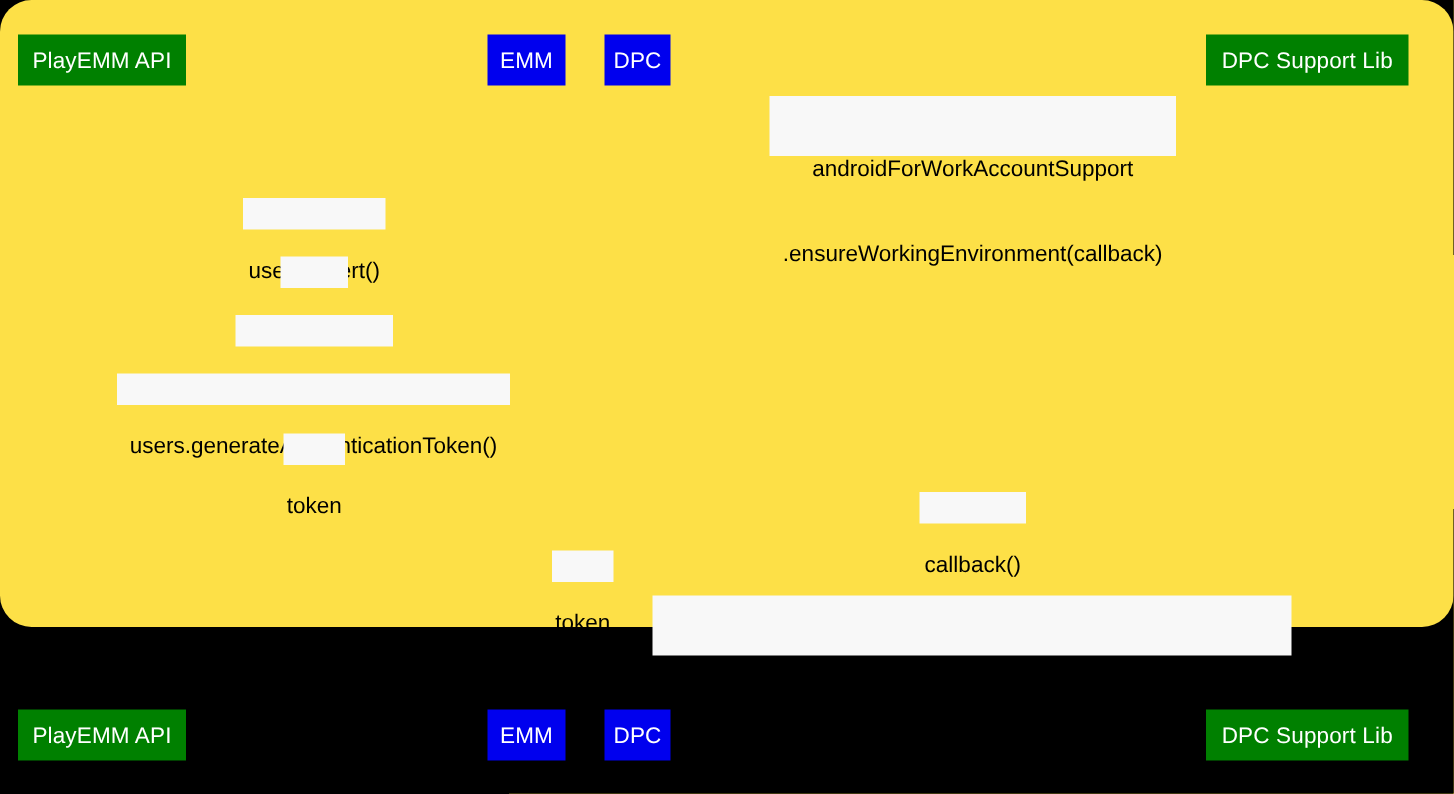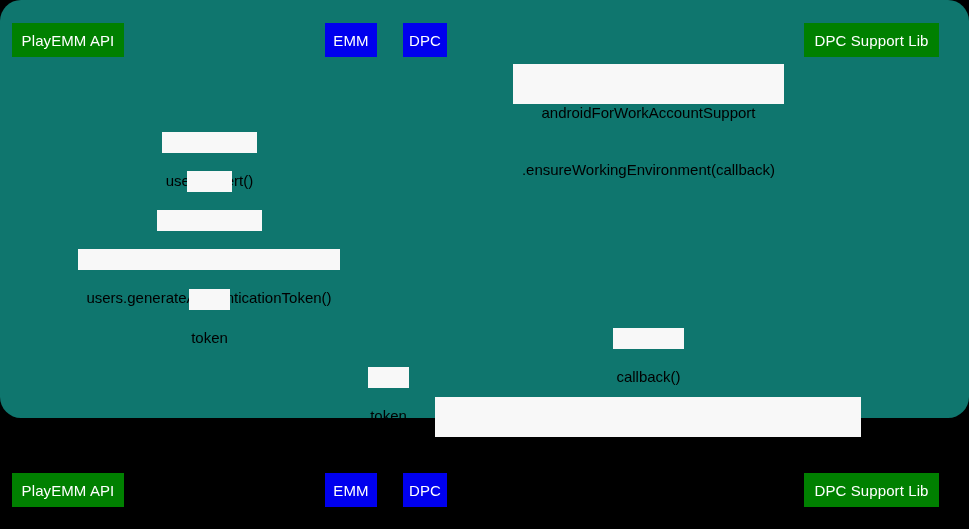--- a/index.html
+++ b/index.html
@@ -13,21 +13,21 @@
     position: relative;
     overflow: hidden;
     font-family: "Liberation Sans", sans-serif;
   }
   #canvas {
     position: absolute;
     left: 0;
     top: 0;
     width: 969px;
     height: 418px;
-    background: #0f766e;
+    background: #fde047;
     border-radius: 21px;
   }
   .actor-box {
     position: absolute;
     box-sizing: border-box;
     display: flex;
     align-items: center;
     justify-content: center;
     color: #ffffff;
     font-size: 15px;

